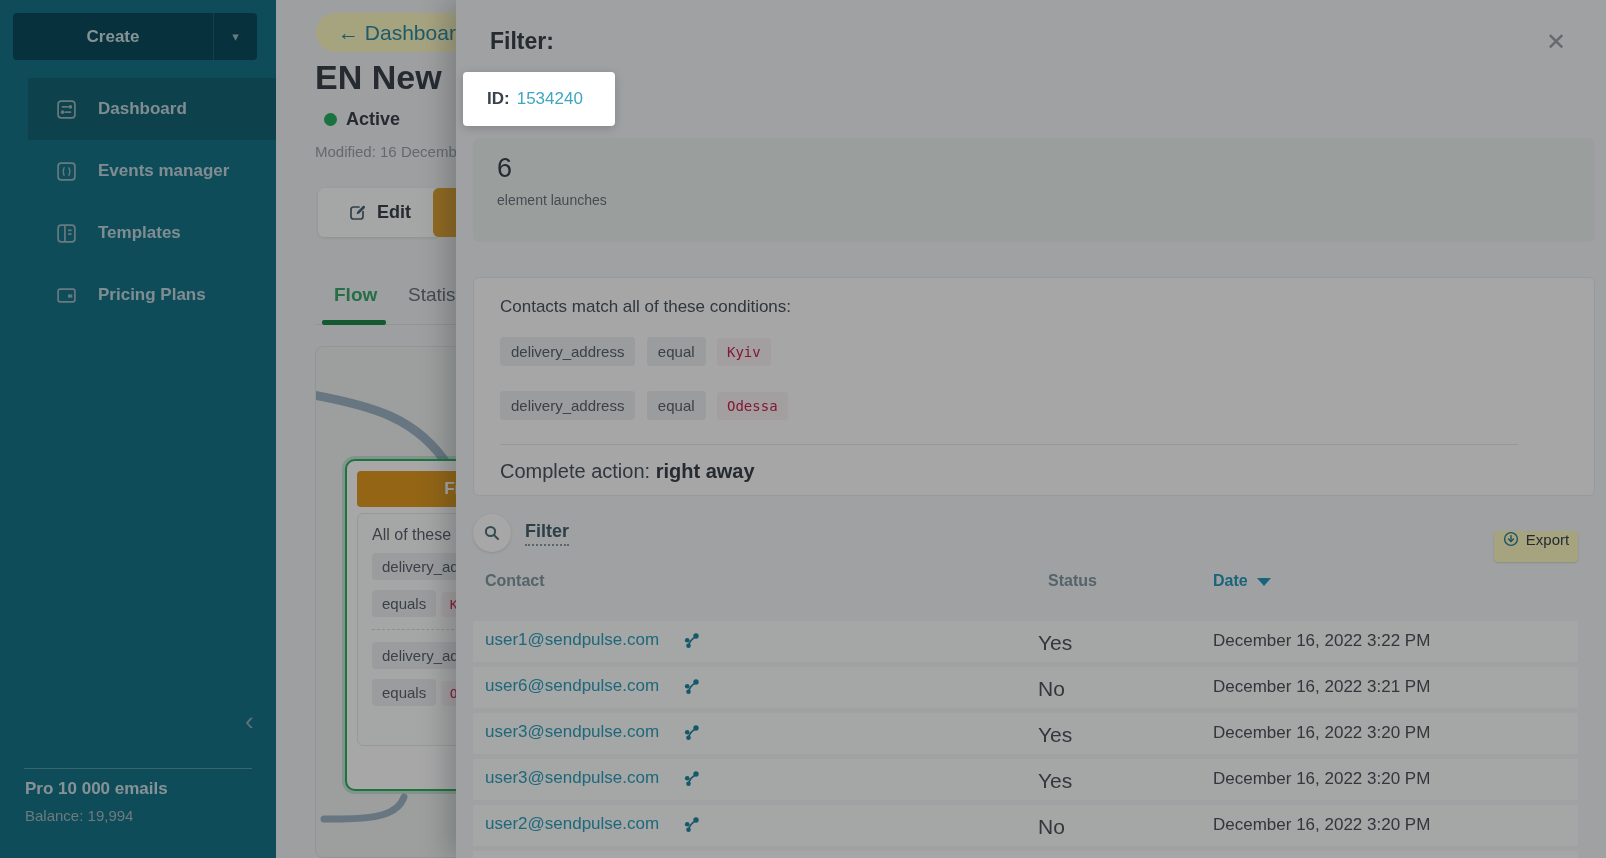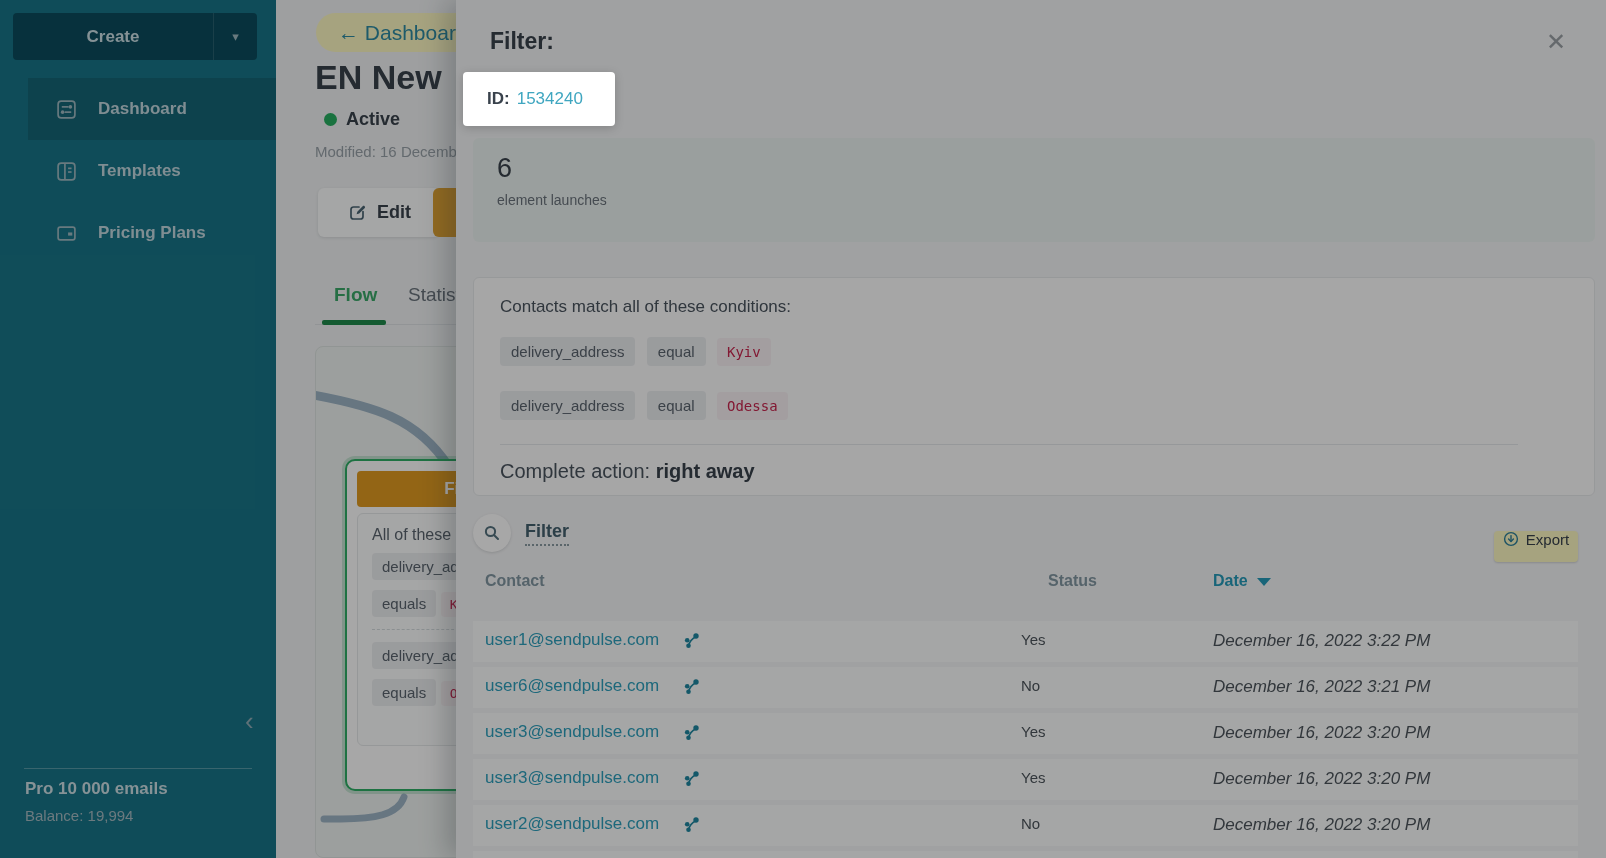--- a/index.html
+++ b/index.html
@@ -99,22 +99,22 @@
   .th { position:absolute; top:572px; font-size:16px; font-weight:bold; color:#8297A3; }
   .th-contact { left:29px; }
   .th-status { left:592px; }
   .th-date { left:757px; color:#269AB9; cursor:pointer; }
   .sort-arrow { display:inline-block; margin-left:9px; width:0; height:0; border-left:7px solid transparent;
                 border-right:7px solid transparent; border-top:8px solid #269AB9; vertical-align:middle; }
 
   .trow { position:absolute; left:17px; width:1105px; height:41px; background:#FCFDFD; }
   .trow .cell-contact { position:absolute; left:12px; top:9px; font-size:17px; color:#2D9FBC;
                         display:flex; align-items:center; gap:24px; cursor:pointer; }
-  .trow .cell-status { position:absolute; left:548px; top:10px; font-size:15px; color:#4D555C; }
-  .trow .cell-date { position:absolute; left:740px; top:10px; font-size:17px; color:#4D555C;font-style:italic; }
+  .trow .cell-status { position:absolute; left:565px; top:10px; font-size:21px; color:#4D555C; }
+  .trow .cell-date { position:absolute; left:740px; top:10px; font-size:17px; color:#4D555C; }
 
   
   .dim-overlay { position:absolute; left:0; top:0; width:1606px; height:858px;
                  background:rgba(0,0,0,0.345); z-index:50; }
   .spotlight { position:absolute; left:463px; top:72px; width:152px; height:54px; background:#ffffff;
                border-radius:4px; z-index:60; display:flex; align-items:center; padding-left:24px;
                box-shadow:0 2px 10px rgba(0,0,0,0.18); }
   .spot-id-label { font-size:17px; font-weight:bold; color:#39424C; margin-right:7px; }
   .spot-id-value { font-size:17px; color:#3FA6C0; cursor:pointer; }
 </style>
@@ -131,20 +131,28 @@
     <div class="nav">
       <div class="nav-item active">
         <svg class="nav-icon" viewBox="0 0 20 20" fill="none" stroke="#9FBAC2" stroke-width="1.6">
           <rect x="2" y="2" width="16" height="16" rx="3"></rect>
           <line x1="5.5" y1="7.5" x2="12" y2="7.5"></line>
             <circle cx="13.7" cy="7.5" r="1.7" fill="#9FBAC2" stroke="none"></circle>
           <circle cx="6.3" cy="12.5" r="1.7" fill="#9FBAC2" stroke="none"></circle>
             <line x1="8.3" y1="12.5" x2="14.5" y2="12.5"></line>
         </svg>
         <span class="nav-label">Dashboard</span>
+      </div>
+      <div class="nav-item">
+        <svg class="nav-icon" viewBox="0 0 20 20" fill="none" stroke="#9FBAC2" stroke-width="1.6">
+          <rect x="2" y="2" width="16" height="16" rx="3"></rect>
+          <path d="M8.2 6.2 C6.8 6.2 7.7 10 6.2 10 C7.7 10 6.8 13.8 8.2 13.8" stroke-width="1.4"></path>
+          <path d="M11.8 6.2 C13.2 6.2 12.3 10 13.8 10 C12.3 10 13.2 13.8 11.8 13.8" stroke-width="1.4"></path>
+        </svg>
+        <span class="nav-label">Events manager</span>
       </div>
       <div class="nav-item">
         <svg class="nav-icon" viewBox="0 0 20 20" fill="none" stroke="#9FBAC2" stroke-width="1.6">
           <rect x="2" y="2" width="16" height="16" rx="3"></rect>
           <line x1="8.5" y1="2" x2="8.5" y2="18"></line>
           <line x1="11.5" y1="7" x2="14.8" y2="7"></line>
             <line x1="11.5" y1="10.5" x2="14.8" y2="10.5"></line>
         </svg>
         <span class="nav-label">Templates</span>
       </div>

